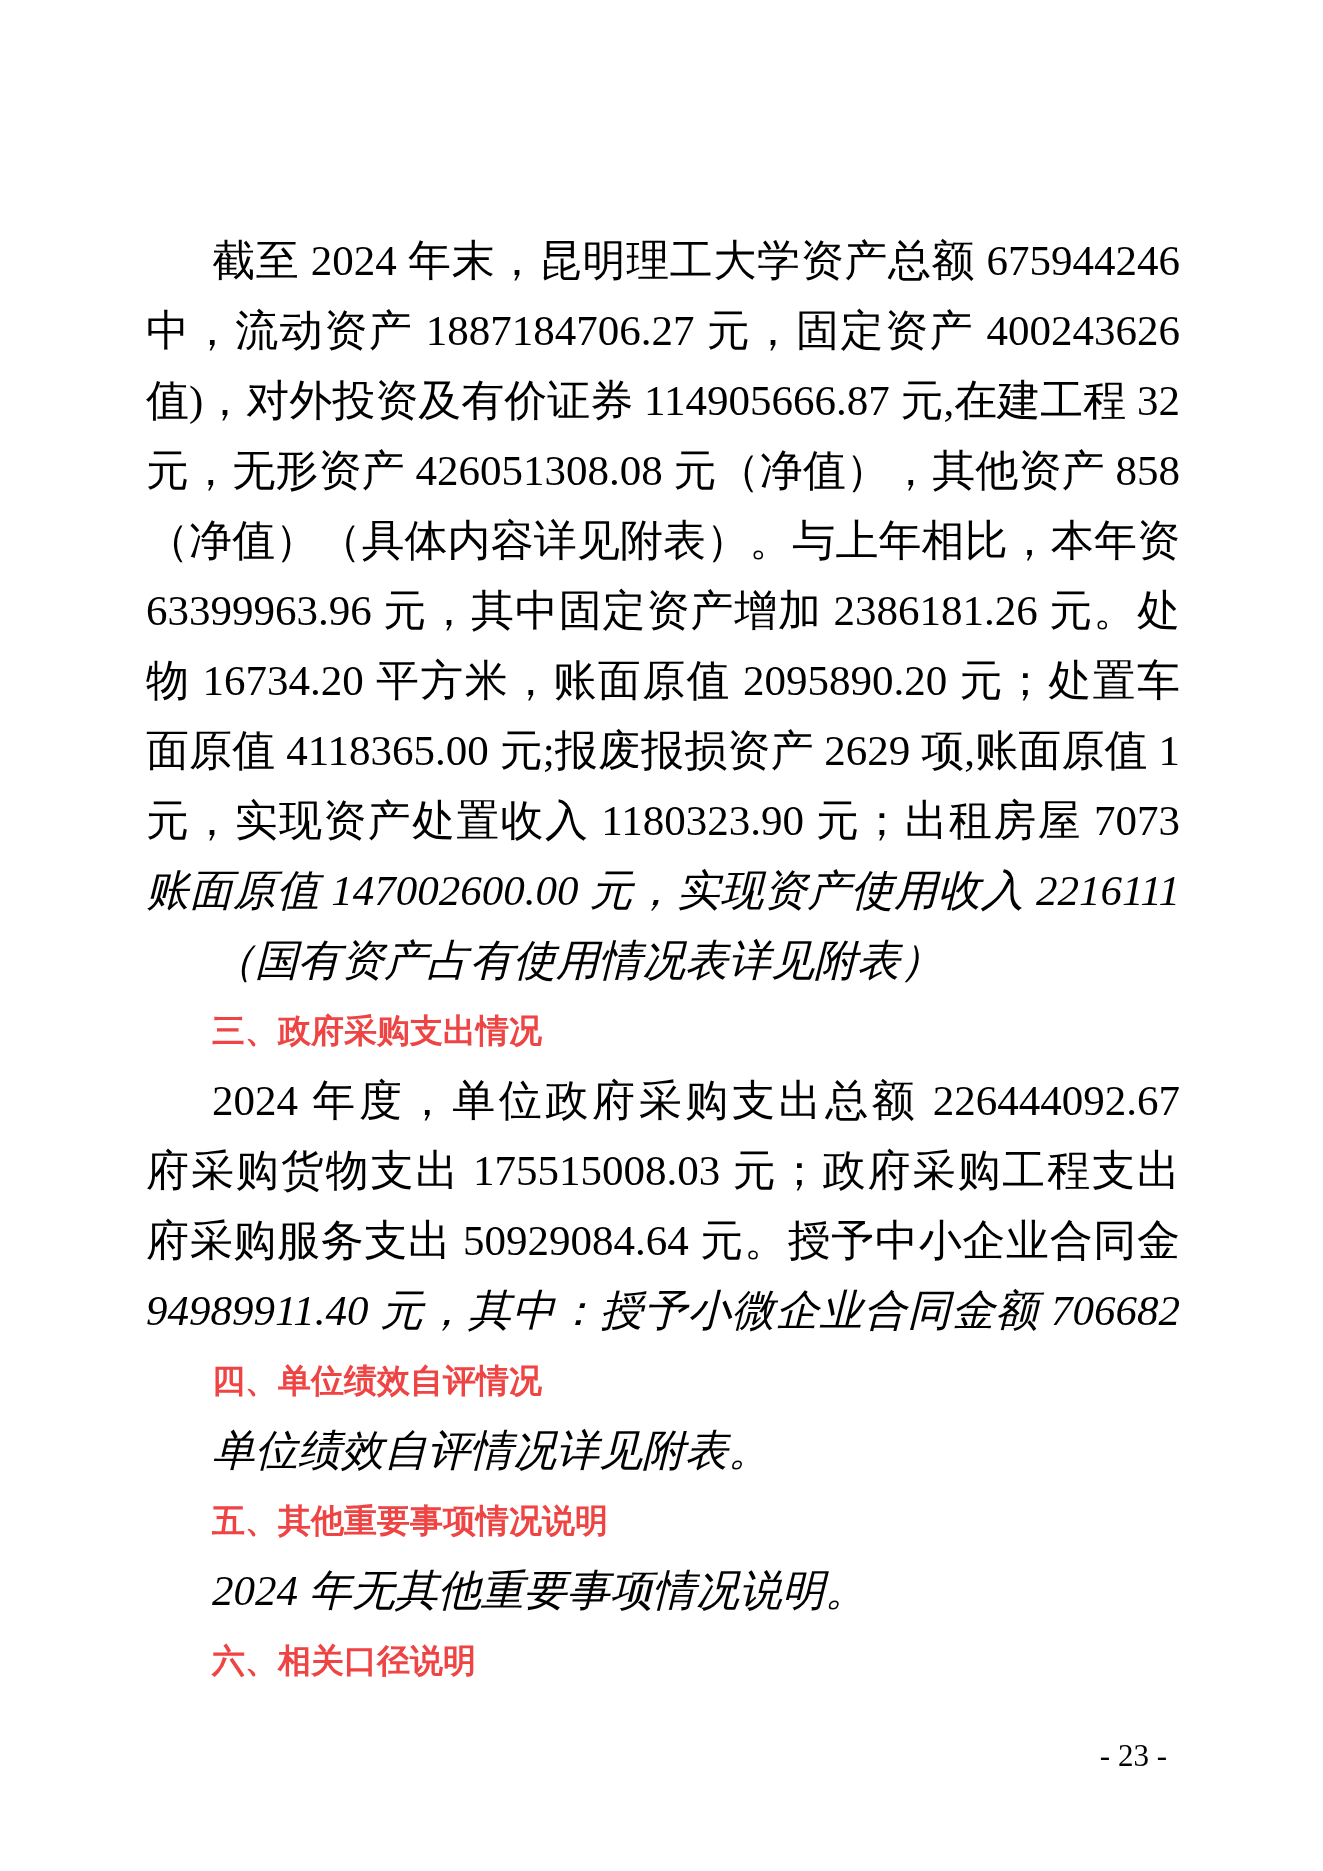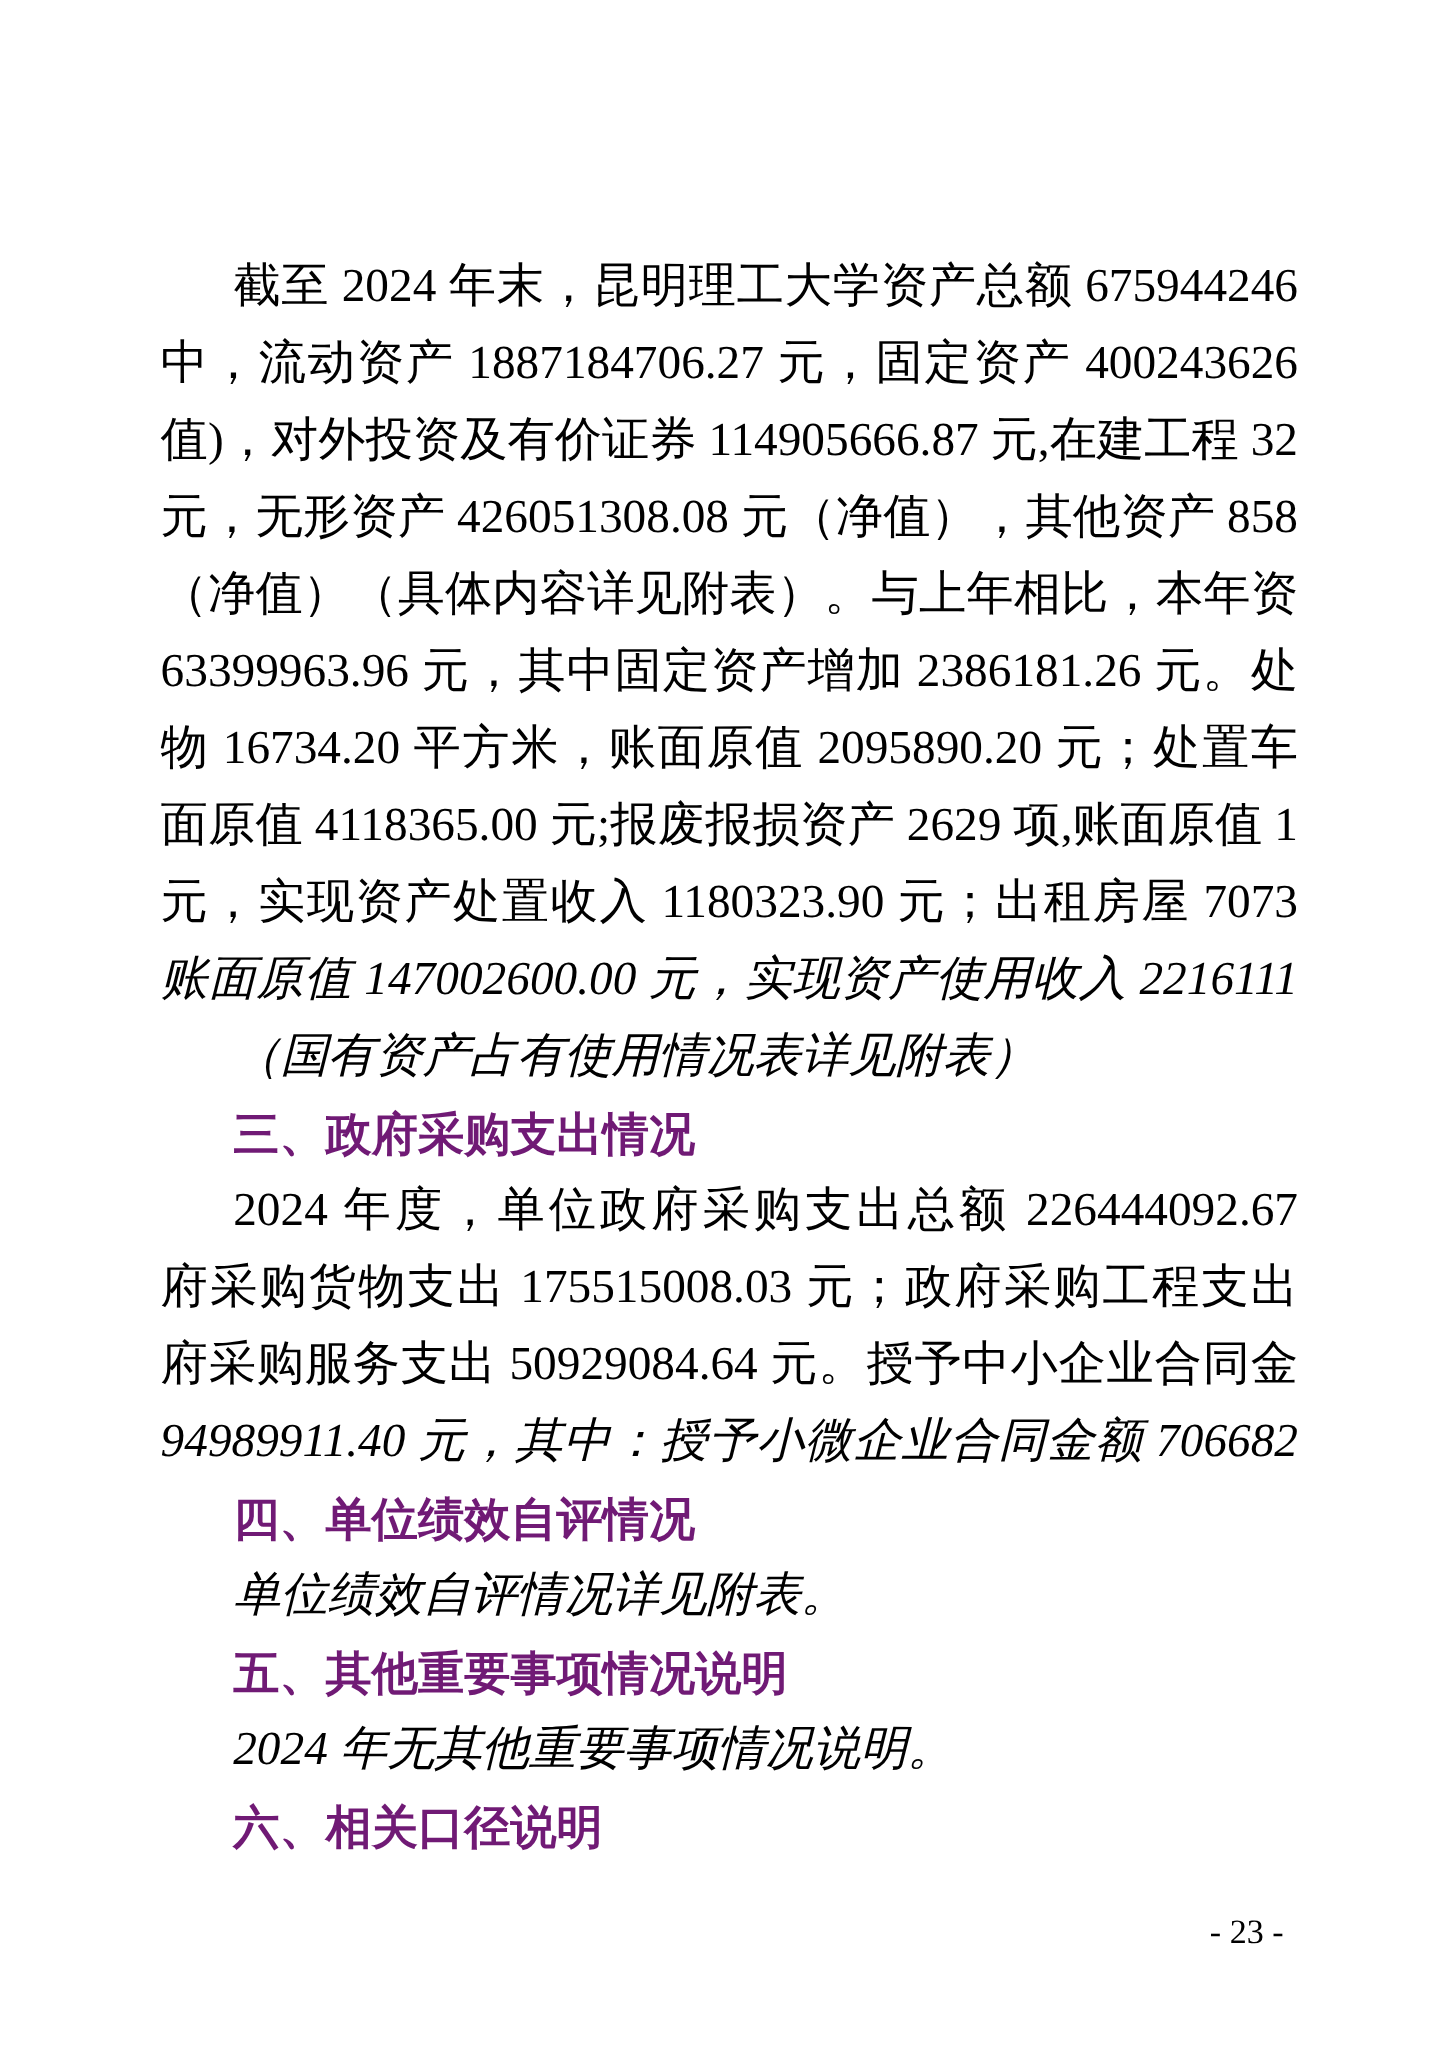--- a/index.html
+++ b/index.html
@@ -35,28 +35,28 @@
   .line.end {
     text-align-last: left;
     font-style: italic;
   }
   .line.indent {
     text-indent: 66px;
   }
   .heading {
     font-family: "Liberation Sans", "DejaVu Sans", sans-serif;
     font-weight: bold;
-    font-size: 42px;
+    font-size: 33px;
     line-height: 70px;
     height: 70px;
     overflow: hidden;
     text-indent: 66px;
     text-align: right;
     text-align-last: left;
-    color: #701a75;
+    color: #ef4444;
   }
   .footer-pagenum {
     position: absolute;
     top: 1736px;
     right: 156px;
     font-family: "Liberation Serif", "DejaVu Serif", serif;
     font-size: 31px;
     line-height: 40px;
     color: #000000;
   }

